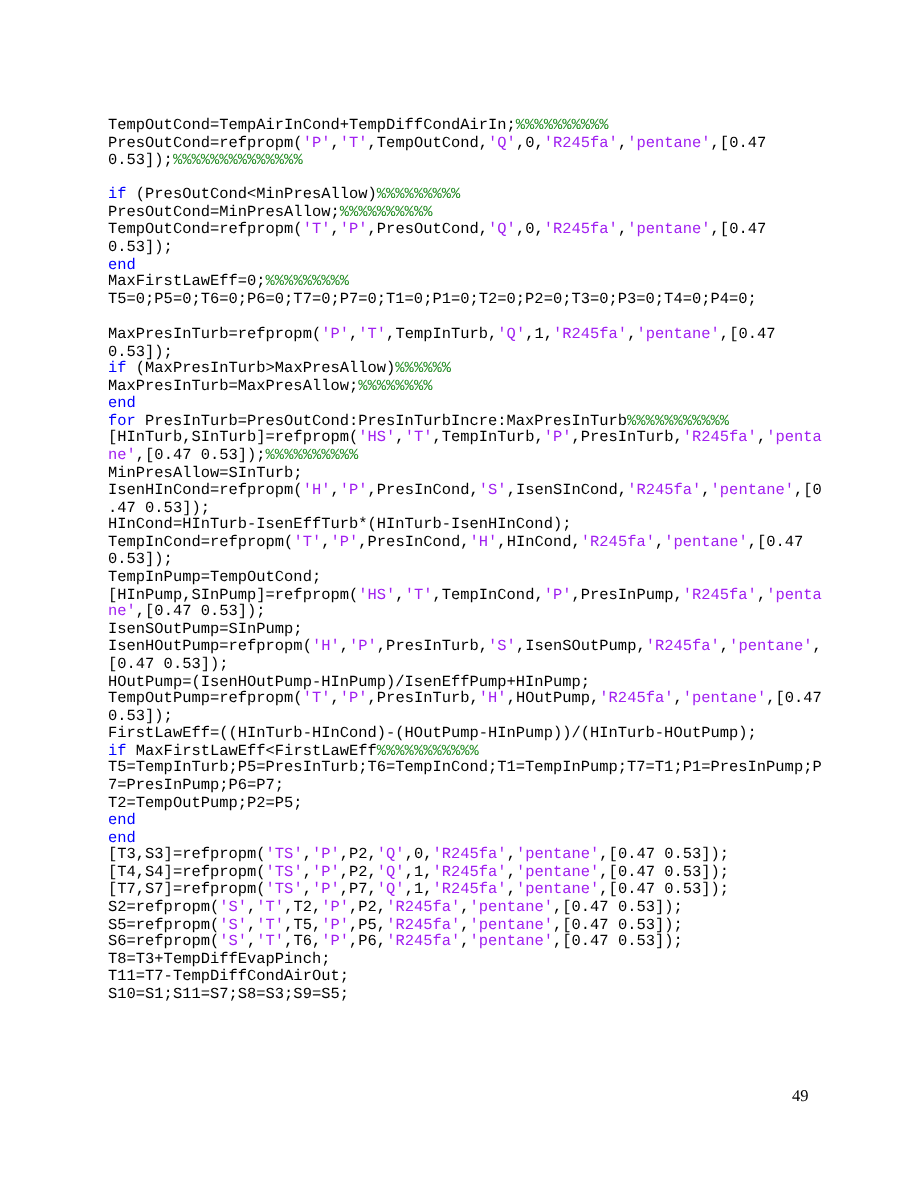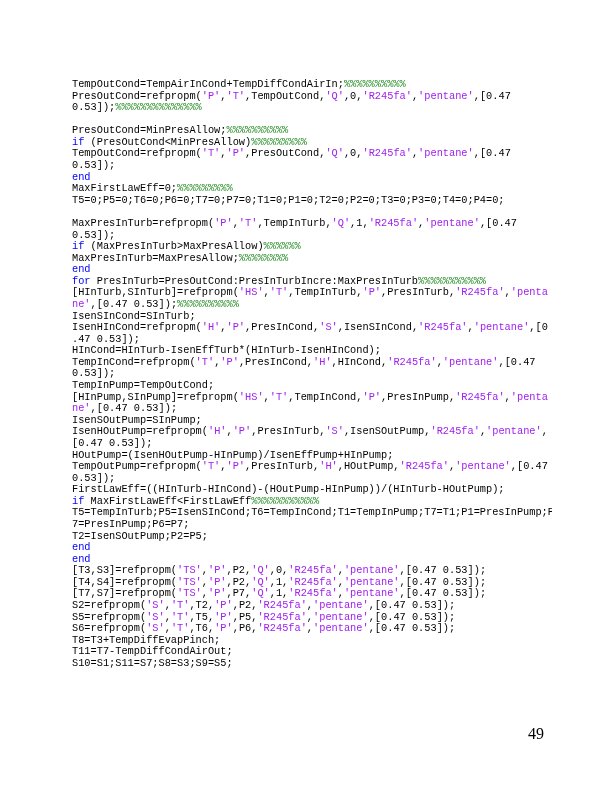--- a/index.html
+++ b/index.html
@@ -30,69 +30,69 @@
   }
   .seg-p { color: var(--c-plain, #000000); }
   .seg-b { color: var(--c-keyword, #0000ff); }
   .seg-s { color: var(--c-string, #a020f0); }
   .seg-g { color: var(--c-comment, #228b22); }
   .page-number {
     position: absolute;
     top: 725px;
     left: 528px;
     font-family: "Liberation Serif", "DejaVu Serif", serif;
-    font-size: 16px;
+    font-size: 11px;
     color: #000000;
   }
 </style>
 </head>
 <body>
 
 <div class="page">
   <div class="code">
       <div class="code-line"><span class="seg-p">TempOutCond=TempAirInCond+TempDiffCondAirIn;</span><span class="seg-g">%%%%%%%%%%</span></div>
       <div class="code-line"><span class="seg-p">PresOutCond=refpropm(</span><span class="seg-s">'P'</span><span class="seg-p">,</span><span class="seg-s">'T'</span><span class="seg-p">,TempOutCond,</span><span class="seg-s">'Q'</span><span class="seg-p">,0,</span><span class="seg-s">'R245fa'</span><span class="seg-p">,</span><span class="seg-s">'pentane'</span><span class="seg-p">,[0.47</span></div>
       <div class="code-line"><span class="seg-p">0.53]);</span><span class="seg-g">%%%%%%%%%%%%%%</span></div>
       <div class="code-line"></div>
+      <div class="code-line"><span class="seg-b">if</span><span class="seg-p"> (PresOutCond&lt;MinPresAllow)</span><span class="seg-g">%%%%%%%%%</span></div>
       <div class="code-line"><span class="seg-p">PresOutCond=MinPresAllow;</span><span class="seg-g">%%%%%%%%%%</span></div>
-      <div class="code-line"><span class="seg-b">if</span><span class="seg-p"> (PresOutCond&lt;MinPresAllow)</span><span class="seg-g">%%%%%%%%%</span></div>
       <div class="code-line"><span class="seg-p">TempOutCond=refpropm(</span><span class="seg-s">'T'</span><span class="seg-p">,</span><span class="seg-s">'P'</span><span class="seg-p">,PresOutCond,</span><span class="seg-s">'Q'</span><span class="seg-p">,0,</span><span class="seg-s">'R245fa'</span><span class="seg-p">,</span><span class="seg-s">'pentane'</span><span class="seg-p">,[0.47</span></div>
       <div class="code-line"><span class="seg-p">0.53]);</span></div>
       <div class="code-line"><span class="seg-b">end</span></div>
       <div class="code-line"><span class="seg-p">MaxFirstLawEff=0;</span><span class="seg-g">%%%%%%%%%</span></div>
       <div class="code-line"><span class="seg-p">T5=0;P5=0;T6=0;P6=0;T7=0;P7=0;T1=0;P1=0;T2=0;P2=0;T3=0;P3=0;T4=0;P4=0;</span></div>
       <div class="code-line"></div>
       <div class="code-line"><span class="seg-p">MaxPresInTurb=refpropm(</span><span class="seg-s">'P'</span><span class="seg-p">,</span><span class="seg-s">'T'</span><span class="seg-p">,TempInTurb,</span><span class="seg-s">'Q'</span><span class="seg-p">,1,</span><span class="seg-s">'R245fa'</span><span class="seg-p">,</span><span class="seg-s">'pentane'</span><span class="seg-p">,[0.47</span></div>
       <div class="code-line"><span class="seg-p">0.53]);</span></div>
       <div class="code-line"><span class="seg-b">if</span><span class="seg-p"> (MaxPresInTurb&gt;MaxPresAllow)</span><span class="seg-g">%%%%%%</span></div>
       <div class="code-line"><span class="seg-p">MaxPresInTurb=MaxPresAllow;</span><span class="seg-g">%%%%%%%%</span></div>
       <div class="code-line"><span class="seg-b">end</span></div>
       <div class="code-line"><span class="seg-b">for</span><span class="seg-p"> PresInTurb=PresOutCond:PresInTurbIncre:MaxPresInTurb</span><span class="seg-g">%%%%%%%%%%%</span></div>
       <div class="code-line"><span class="seg-p">[HInTurb,SInTurb]=refpropm(</span><span class="seg-s">'HS'</span><span class="seg-p">,</span><span class="seg-s">'T'</span><span class="seg-p">,TempInTurb,</span><span class="seg-s">'P'</span><span class="seg-p">,PresInTurb,</span><span class="seg-s">'R245fa'</span><span class="seg-p">,</span><span class="seg-s">'penta</span></div>
       <div class="code-line"><span class="seg-s">ne'</span><span class="seg-p">,[0.47 0.53]);</span><span class="seg-g">%%%%%%%%%%</span></div>
-      <div class="code-line"><span class="seg-p">IsenSInCond=SInTurb;</span></div>
+      <div class="code-line"><span class="seg-p">MinPresAllow=SInTurb;</span></div>
       <div class="code-line"><span class="seg-p">IsenHInCond=refpropm(</span><span class="seg-s">'H'</span><span class="seg-p">,</span><span class="seg-s">'P'</span><span class="seg-p">,PresInCond,</span><span class="seg-s">'S'</span><span class="seg-p">,IsenSInCond,</span><span class="seg-s">'R245fa'</span><span class="seg-p">,</span><span class="seg-s">'pentane'</span><span class="seg-p">,[0</span></div>
       <div class="code-line"><span class="seg-p">.47 0.53]);</span></div>
       <div class="code-line"><span class="seg-p">HInCond=HInTurb-IsenEffTurb*(HInTurb-IsenHInCond);</span></div>
       <div class="code-line"><span class="seg-p">TempInCond=refpropm(</span><span class="seg-s">'T'</span><span class="seg-p">,</span><span class="seg-s">'P'</span><span class="seg-p">,PresInCond,</span><span class="seg-s">'H'</span><span class="seg-p">,HInCond,</span><span class="seg-s">'R245fa'</span><span class="seg-p">,</span><span class="seg-s">'pentane'</span><span class="seg-p">,[0.47</span></div>
       <div class="code-line"><span class="seg-p">0.53]);</span></div>
       <div class="code-line"><span class="seg-p">TempInPump=TempOutCond;</span></div>
       <div class="code-line"><span class="seg-p">[HInPump,SInPump]=refpropm(</span><span class="seg-s">'HS'</span><span class="seg-p">,</span><span class="seg-s">'T'</span><span class="seg-p">,TempInCond,</span><span class="seg-s">'P'</span><span class="seg-p">,PresInPump,</span><span class="seg-s">'R245fa'</span><span class="seg-p">,</span><span class="seg-s">'penta</span></div>
       <div class="code-line"><span class="seg-s">ne'</span><span class="seg-p">,[0.47 0.53]);</span></div>
       <div class="code-line"><span class="seg-p">IsenSOutPump=SInPump;</span></div>
       <div class="code-line"><span class="seg-p">IsenHOutPump=refpropm(</span><span class="seg-s">'H'</span><span class="seg-p">,</span><span class="seg-s">'P'</span><span class="seg-p">,PresInTurb,</span><span class="seg-s">'S'</span><span class="seg-p">,IsenSOutPump,</span><span class="seg-s">'R245fa'</span><span class="seg-p">,</span><span class="seg-s">'pentane'</span><span class="seg-p">,</span></div>
       <div class="code-line"><span class="seg-p">[0.47 0.53]);</span></div>
       <div class="code-line"><span class="seg-p">HOutPump=(IsenHOutPump-HInPump)/IsenEffPump+HInPump;</span></div>
       <div class="code-line"><span class="seg-p">TempOutPump=refpropm(</span><span class="seg-s">'T'</span><span class="seg-p">,</span><span class="seg-s">'P'</span><span class="seg-p">,PresInTurb,</span><span class="seg-s">'H'</span><span class="seg-p">,HOutPump,</span><span class="seg-s">'R245fa'</span><span class="seg-p">,</span><span class="seg-s">'pentane'</span><span class="seg-p">,[0.47</span></div>
       <div class="code-line"><span class="seg-p">0.53]);</span></div>
       <div class="code-line"><span class="seg-p">FirstLawEff=((HInTurb-HInCond)-(HOutPump-HInPump))/(HInTurb-HOutPump);</span></div>
       <div class="code-line"><span class="seg-b">if</span><span class="seg-p"> MaxFirstLawEff&lt;FirstLawEff</span><span class="seg-g">%%%%%%%%%%%</span></div>
-      <div class="code-line"><span class="seg-p">T5=TempInTurb;P5=IsenSInCond;T6=TempInCond;T1=TempInPump;T7=T1;P1=PresInPump;P</span></div>
+      <div class="code-line"><span class="seg-p">T5=TempInTurb;P5=PresInTurb;T6=TempInCond;T1=TempInPump;T7=T1;P1=PresInPump;P</span></div>
       <div class="code-line"><span class="seg-p">7=PresInPump;P6=P7;</span></div>
-      <div class="code-line"><span class="seg-p">T2=IsenSOutPump;P2=P5;</span></div>
+      <div class="code-line"><span class="seg-p">T2=TempOutPump;P2=P5;</span></div>
       <div class="code-line"><span class="seg-b">end</span></div>
       <div class="code-line"><span class="seg-b">end</span></div>
       <div class="code-line"><span class="seg-p">[T3,S3]=refpropm(</span><span class="seg-s">'TS'</span><span class="seg-p">,</span><span class="seg-s">'P'</span><span class="seg-p">,P2,</span><span class="seg-s">'Q'</span><span class="seg-p">,0,</span><span class="seg-s">'R245fa'</span><span class="seg-p">,</span><span class="seg-s">'pentane'</span><span class="seg-p">,[0.47 0.53]);</span></div>
       <div class="code-line"><span class="seg-p">[T4,S4]=refpropm(</span><span class="seg-s">'TS'</span><span class="seg-p">,</span><span class="seg-s">'P'</span><span class="seg-p">,P2,</span><span class="seg-s">'Q'</span><span class="seg-p">,1,</span><span class="seg-s">'R245fa'</span><span class="seg-p">,</span><span class="seg-s">'pentane'</span><span class="seg-p">,[0.47 0.53]);</span></div>
       <div class="code-line"><span class="seg-p">[T7,S7]=refpropm(</span><span class="seg-s">'TS'</span><span class="seg-p">,</span><span class="seg-s">'P'</span><span class="seg-p">,P7,</span><span class="seg-s">'Q'</span><span class="seg-p">,1,</span><span class="seg-s">'R245fa'</span><span class="seg-p">,</span><span class="seg-s">'pentane'</span><span class="seg-p">,[0.47 0.53]);</span></div>
       <div class="code-line"><span class="seg-p">S2=refpropm(</span><span class="seg-s">'S'</span><span class="seg-p">,</span><span class="seg-s">'T'</span><span class="seg-p">,T2,</span><span class="seg-s">'P'</span><span class="seg-p">,P2,</span><span class="seg-s">'R245fa'</span><span class="seg-p">,</span><span class="seg-s">'pentane'</span><span class="seg-p">,[0.47 0.53]);</span></div>
       <div class="code-line"><span class="seg-p">S5=refpropm(</span><span class="seg-s">'S'</span><span class="seg-p">,</span><span class="seg-s">'T'</span><span class="seg-p">,T5,</span><span class="seg-s">'P'</span><span class="seg-p">,P5,</span><span class="seg-s">'R245fa'</span><span class="seg-p">,</span><span class="seg-s">'pentane'</span><span class="seg-p">,[0.47 0.53]);</span></div>
       <div class="code-line"><span class="seg-p">S6=refpropm(</span><span class="seg-s">'S'</span><span class="seg-p">,</span><span class="seg-s">'T'</span><span class="seg-p">,T6,</span><span class="seg-s">'P'</span><span class="seg-p">,P6,</span><span class="seg-s">'R245fa'</span><span class="seg-p">,</span><span class="seg-s">'pentane'</span><span class="seg-p">,[0.47 0.53]);</span></div>
       <div class="code-line"><span class="seg-p">T8=T3+TempDiffEvapPinch;</span></div>
       <div class="code-line"><span class="seg-p">T11=T7-TempDiffCondAirOut;</span></div>

